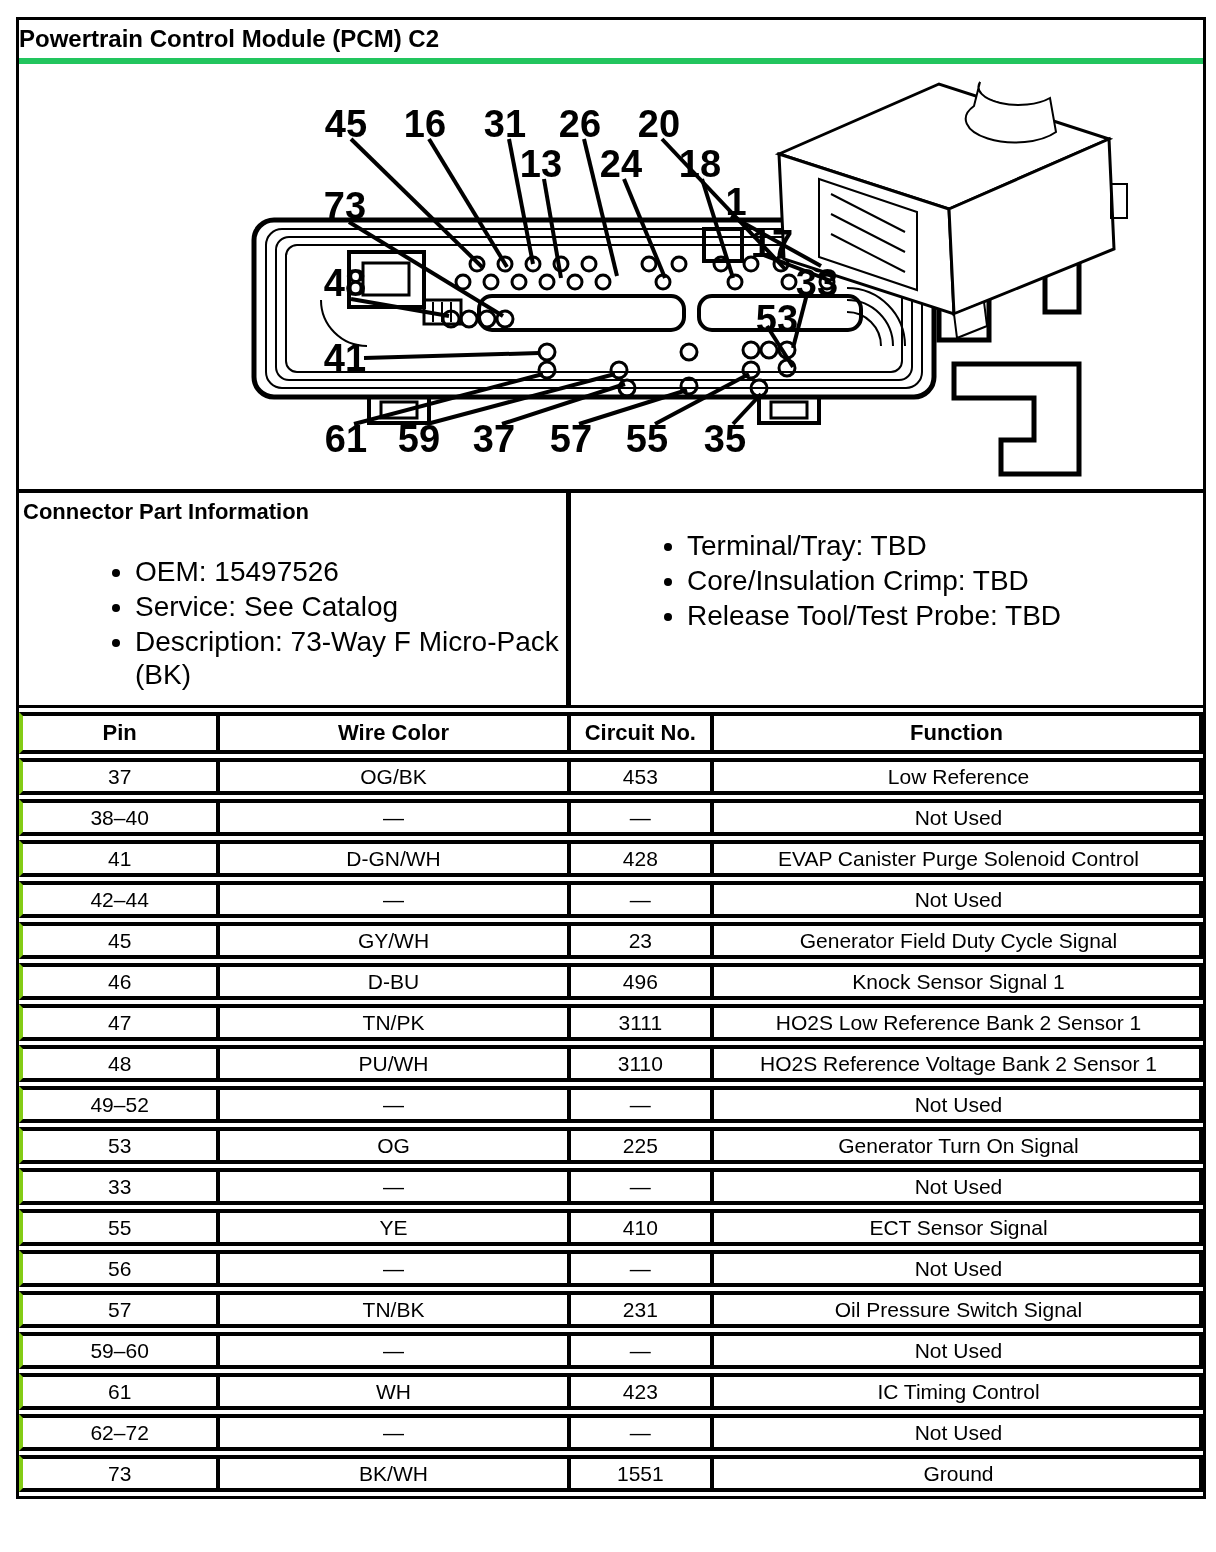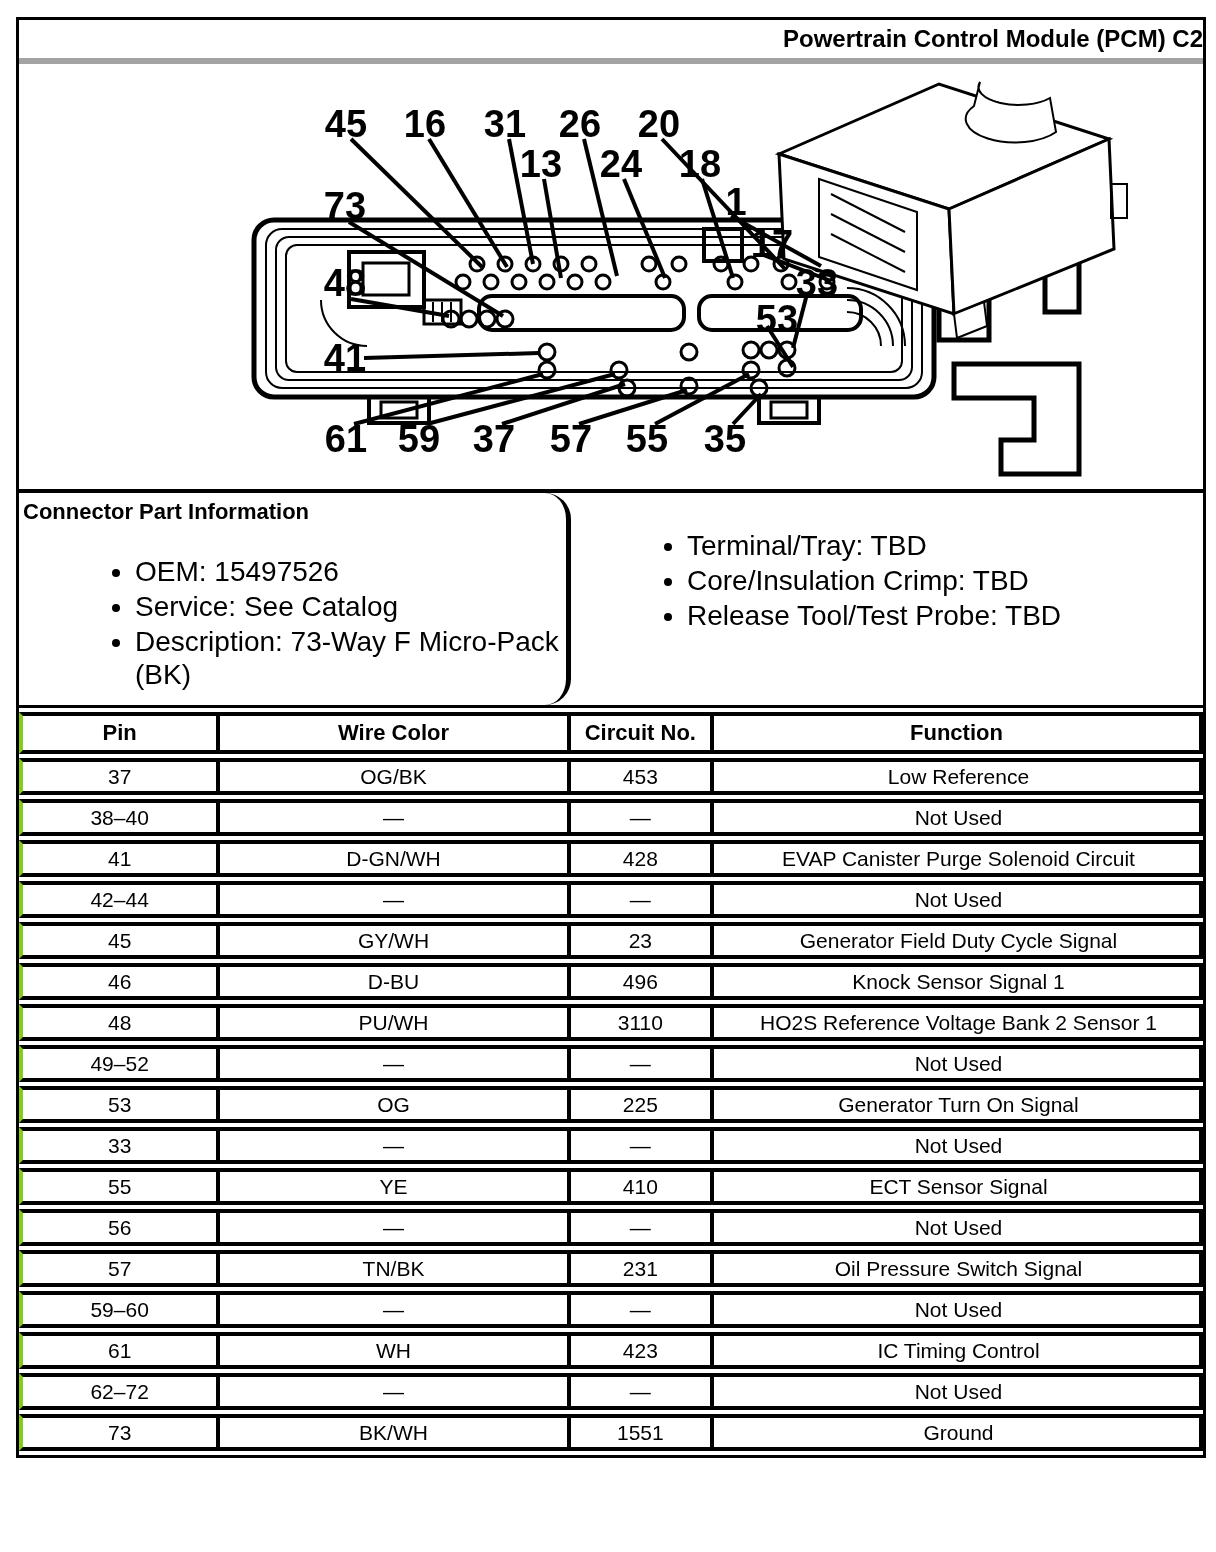--- a/index.html
+++ b/index.html
@@ -9,31 +9,31 @@
     color:#000;
     -webkit-font-smoothing:none;
   }
   .doc{
     position:absolute;left:16px;top:17px;width:1184px;
     border:3px solid #000;
     background:#fff;
   }
   
   .title-bar{
-    border-bottom:6px solid #a3a3a3;
+    border-bottom:6px solid #22c55e;
     height:38px;line-height:38px;
-    text-align:right;font-size:24px;font-weight:bold;
+    text-align:left;font-size:24px;font-weight:bold;
   }
   
   .diagram-wrap{height:425px;overflow:hidden;position:relative;}
   .diagram-wrap svg{display:block;}
   .co-num{font-size:38px;font-weight:bold;font-family:"Liberation Sans",sans-serif;}
   
   .info-row{display:flex;border-top:4px solid #000;height:212px;}
-  .info-box{box-sizing:border-box;padding:6px 4px 0 4px;border-radius:26px;}
+  .info-box{box-sizing:border-box;padding:6px 4px 0 4px;}
   .info-box.left{width:552px;border-right:5px solid #000;}
   .info-box.right{flex:1;}
   .info-heading{font-size:22px;font-weight:bold;}
   .info-box ul{margin:30px 0 0 0;padding-left:112px;}
   .info-box li{font-size:28px;line-height:33px;margin:0 0 2px 0;}
   
   .tbl-wrap{border-top:3px solid #000;}
   table.tbl{
     width:100%;
     border-collapse:separate;
@@ -255,41 +255,47 @@
           <tr>
             <td class="c-pin">38–40</td>
             <td class="c-wire">—</td>
             <td class="c-circ">—</td>
             <td class="c-fn">Not Used</td>
           </tr>
           <tr>
             <td class="c-pin">41</td>
             <td class="c-wire">D-GN/WH</td>
             <td class="c-circ">428</td>
-            <td class="c-fn">EVAP Canister Purge Solenoid Circuit</td>
+            <td class="c-fn">EVAP Canister Purge Solenoid Control</td>
           </tr>
           <tr>
             <td class="c-pin">42–44</td>
             <td class="c-wire">—</td>
             <td class="c-circ">—</td>
             <td class="c-fn">Not Used</td>
           </tr>
           <tr>
             <td class="c-pin">45</td>
             <td class="c-wire">GY/WH</td>
             <td class="c-circ">23</td>
             <td class="c-fn">Generator Field Duty Cycle Signal</td>
           </tr>
           <tr>
             <td class="c-pin">46</td>
             <td class="c-wire">D-BU</td>
             <td class="c-circ">496</td>
             <td class="c-fn">Knock Sensor Signal 1</td>
           </tr>
           <tr>
+            <td class="c-pin">47</td>
+            <td class="c-wire">TN/PK</td>
+            <td class="c-circ">3111</td>
+            <td class="c-fn">HO2S Low Reference Bank 2 Sensor 1</td>
+          </tr>
+          <tr>
             <td class="c-pin">48</td>
             <td class="c-wire">PU/WH</td>
             <td class="c-circ">3110</td>
             <td class="c-fn">HO2S Reference Voltage Bank 2 Sensor 1</td>
           </tr>
           <tr>
             <td class="c-pin">49–52</td>
             <td class="c-wire">—</td>
             <td class="c-circ">—</td>
             <td class="c-fn">Not Used</td>

